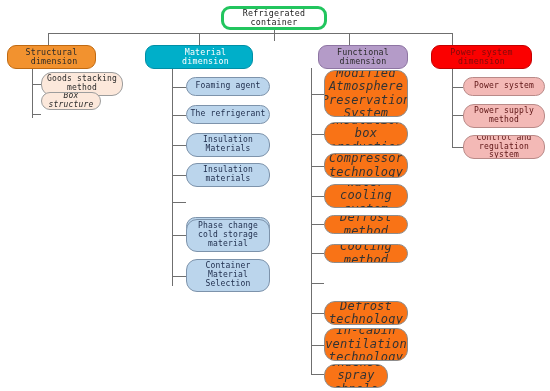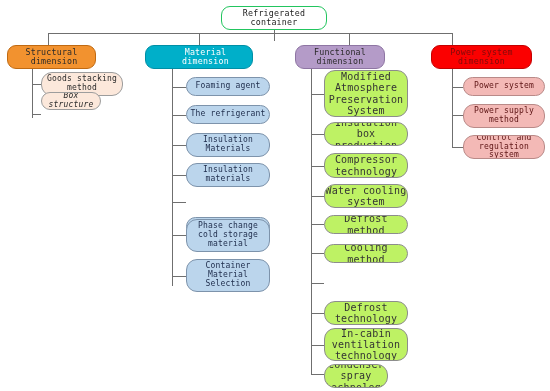--- a/index.html
+++ b/index.html
@@ -25,21 +25,21 @@
     border-radius: 11px;
     border: 1px solid #808080;
     line-height: 1.12;
     white-space: pre-line;
     letter-spacing: 0.2px;
     overflow: hidden;
   }
   
   .n-root {
     background: #ffffff;
-    border: 1px solid #22c55e;
+    border: 3px solid #22c55e;
     color: #222222;
     font-size: 8.3px;
     border-radius: 9px;
   }
   
   .n-structural {
     background: #F2922F;
     border: 1px solid #C06A12;
     color: #2a2a2a;
     font-size: 8.3px;
@@ -51,20 +51,21 @@
     color: #ffffff;
     font-size: 8.3px;
     border-radius: 9px;
   }
   .n-functional {
     background: #B49BC8;
     border: 1px solid #8E75A3;
     color: #2a2a2a;
     font-size: 8.3px;
     border-radius: 9px;
+    margin-left: 23px;
   }
   .n-power {
     background: #FB0000;
     border: 1px solid #C40000;
     color: #7c0b0b;
     font-size: 8.3px;
     border-radius: 9px;
   }
   
   .n-cream {
@@ -73,24 +74,25 @@
     color: #2b2b2b;
     font-size: 8px;
   }
   .n-blue {
     background: #BBD5EC;
     border: 1px solid #7d93ab;
     color: #1d2b4a;
     font-size: 8px;
   }
   .n-gray {
-    background: #bef264;
+    background: #f97316;
     border: 1px solid #8d8d8d;
     color: #333333;
-    font-size: 10px;
+    font-size: 12px;
+    font-style: italic;
   }
   .n-pink {
     background: #F3B9B6;
     border: 1px solid #b98a88;
     color: #5d1414;
     font-size: 8px;
   }
   
   .line {
     position: absolute;

